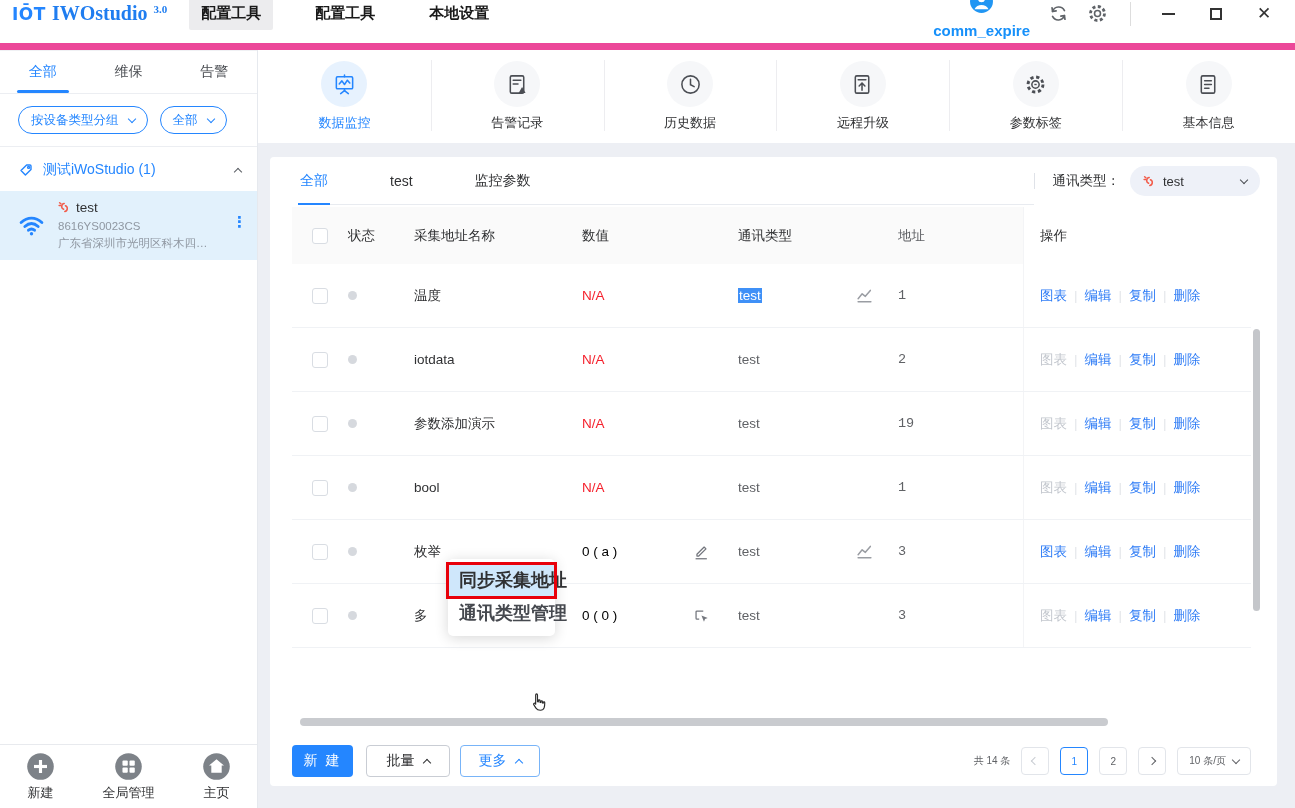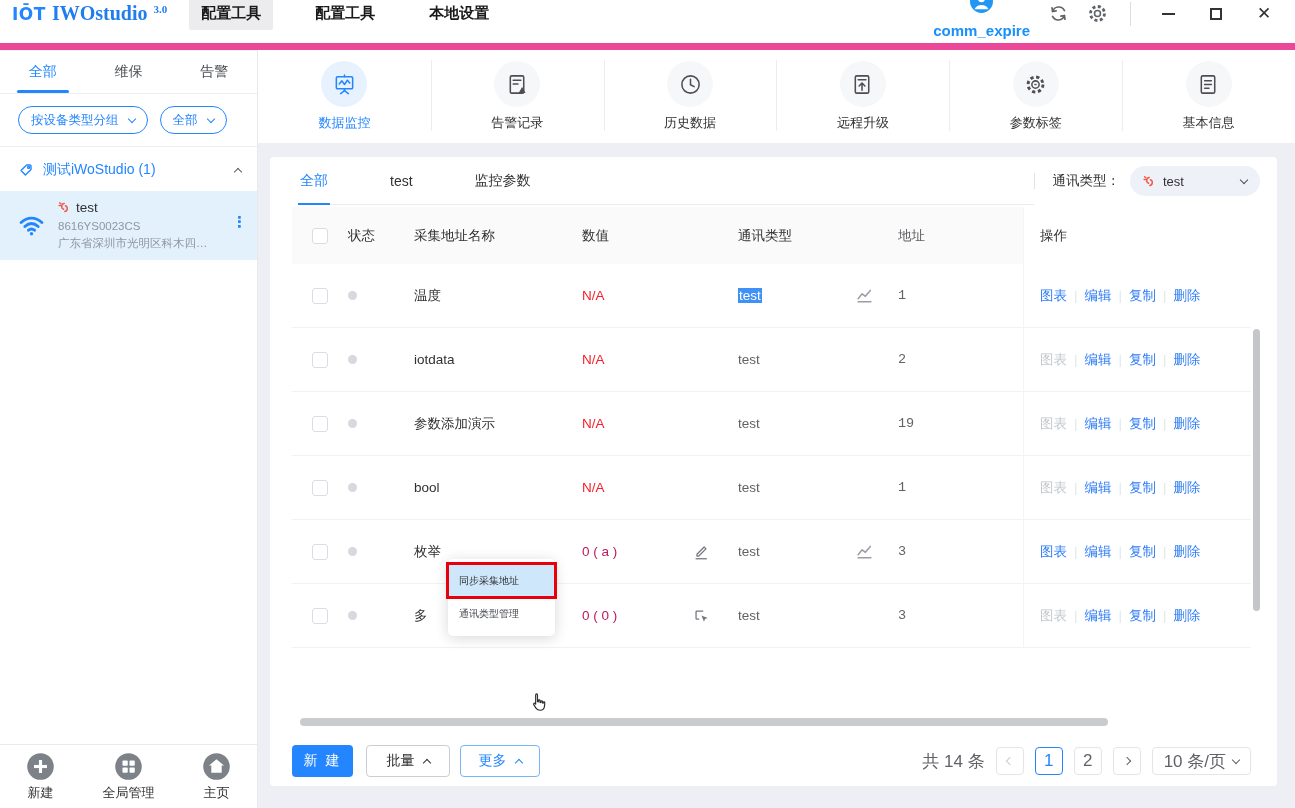--- a/index.html
+++ b/index.html
@@ -83,21 +83,21 @@
 
   
   .table { margin:2px 26px 0 22px; position:relative; font-size:13.5px; }
   .t-header { display:flex; align-items:center; height:57px; background:#fafafa; color:#303133; }
   .t-row { display:flex; align-items:center; height:64px; border-bottom:1px solid #f0f2f5; }
   .c-check { width:56px; display:flex; justify-content:center; }
   .checkbox { width:16px; height:16px; border:1px solid #d9dde3; border-radius:3px; background:#fff; }
   .c-status { width:66px; }
   .dot { width:9px; height:9px; border-radius:50%; background:#d6d9de; display:inline-block; }
   .c-name { width:168px; color:#303133; }
-  .c-val { width:110px; color:#be185d; }
+  .c-val { width:110px; color:#000000; }
   .c-val.na { color:#f5212d; }
   .c-vicon { width:46px; color:#73767d; display:flex; align-items:center; }
   .c-comm { width:118px; color:#606266; }
   .sel { background:#3f90f7; color:#fff; padding:0 1px; }
   .c-ticon { width:42px; color:#9a9da3; display:flex; align-items:center; }
   .c-addr { width:92px; color:#606266;font-family:Liberation Mono, monospace; }
   .c-fill { flex:1; }
   .c-actions { width:228px; background:#fff; align-self:stretch; display:flex; align-items:center; padding-left:16px; border-left:1px solid #f3f4f6; }
   .t-header .c-actions { background:#fff; color:#303133; }
   .act-link { color:#2e7cf6; cursor:default; }
@@ -106,29 +106,29 @@
   .hdr-val { width:156px; } .hdr-comm { width:160px; }
 
   .vscroll { position:absolute; right:17px; top:172px; width:7px; height:282px; background:#c4c6ca; border-radius:4px; }
   .hscroll { position:absolute; left:30px; top:561px; width:808px; height:8px; background:#c9cbcf; border-radius:4px; }
 
   
   .card-footer { position:absolute; left:22px; right:26px; bottom:9px; display:flex; align-items:center; }
   .btn-new { background:#2486ff; color:#fff; border:none; border-radius:4px; width:61px; height:32px; font-size:14px; font-family:inherit; letter-spacing:2px; }
   .btn-batch { margin-left:13px; width:84px; height:32px; border:1px solid #c9cdd4; border-radius:4px; background:#fff; color:#303133; font-size:14px; display:flex; align-items:center; justify-content:center; gap:9px; }
   .btn-more { margin-left:10px; width:80px; height:32px; border:1px solid #78b4f8; border-radius:4px; background:#fff; color:#2486ff; font-size:14px; display:flex; align-items:center; justify-content:center; gap:9px; }
-  .pagination { margin-left:auto; display:flex; align-items:center; gap:11px; color:#606266; font-size:17px; }
+  .pagination { margin-left:auto; display:flex; align-items:center; gap:11px; color:#606266; font-size:10px; }
   .pg-btn { width:28px; height:28px; border:1px solid #e2e5ea; border-radius:4px; background:#fff; display:flex; align-items:center; justify-content:center; color:#606266; }
   .pg-btn.disabled { color:#c8ccd2; }
   .pg-btn.active { border-color:#2486ff; color:#2486ff; }
   .pg-size { height:28px; border:1px solid #e2e5ea; border-radius:4px; background:#fff; display:flex; align-items:center; gap:7px; padding:0 11px; color:#606266; }
 
   
   .popup { position:absolute; left:448px; top:666px; width:107px; background:#fff; border-radius:5px; box-shadow:0 2px 14px rgba(0,0,0,.16); padding:5px 0 6px; z-index:20; }
-  .popup-item { height:33px; line-height:33px; padding:0 11px; font-size:10px; color:#46494f; white-space:nowrap; }
+  .popup-item { height:33px; line-height:33px; padding:0 11px; font-size:18px; color:#46494f; white-space:nowrap;font-weight:bold; }
   .popup-item.hl { background:#cfe7fb; color:#303133; outline:3px solid #e8000a; outline-offset:-1px; }
   .cursor { position:absolute; left:528px; top:692px; z-index:30; }
 
   .chev { display:inline-block; width:7px; height:7px; border-right:1.6px solid currentColor; border-bottom:1.6px solid currentColor; }
   .chev.down { transform:rotate(45deg); margin-top:-3px; }
   .chev.up { transform:rotate(-135deg); margin-top:3px; }
   .chev.left { transform:rotate(135deg); }
   .chev.right { transform:rotate(-45deg); }
   .chev.sm { width:6px; height:6px; }
   .icn { display:inline-flex; } .icn svg { display:block; }

